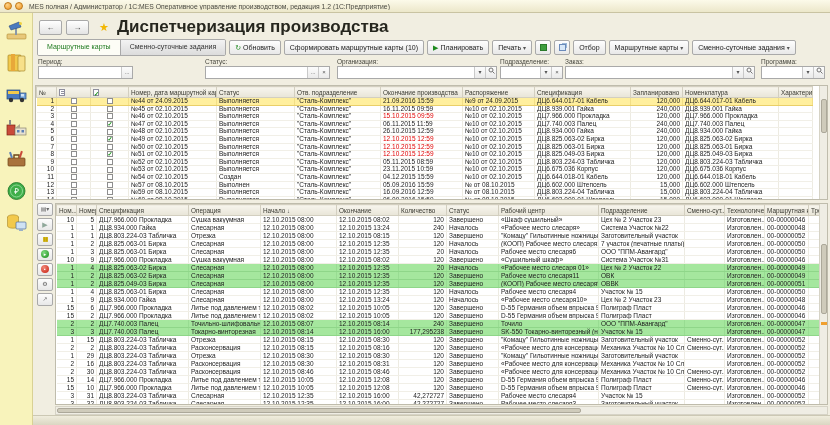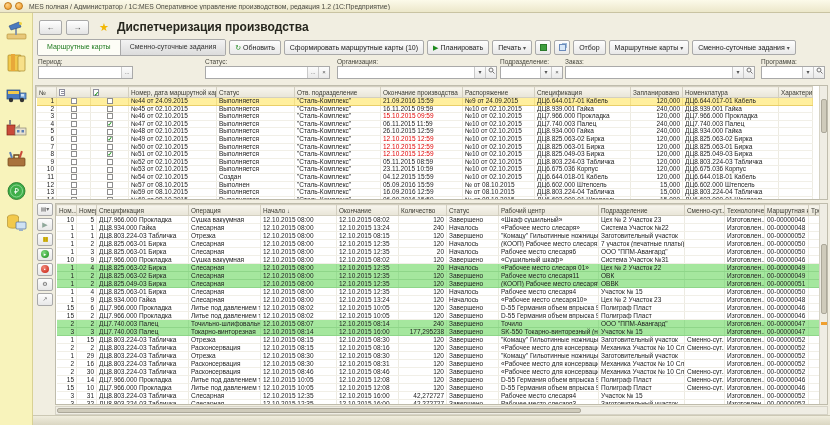--- a/index.html
+++ b/index.html
@@ -20,21 +20,21 @@
              display:flex; flex-direction:column; align-items:center; padding-top:7px; gap:10px; flex:0 0 auto; }
   .side-ic { width:23px; height:22px; display:block; }
 
   .main { flex:1; display:flex; flex-direction:column; background:#F1EEE1; min-width:0; }
 
   
   .nav { height:24px; display:flex; align-items:center; gap:4px; padding:4px 6px 0; }
   .nav-btn { width:23px; height:15px; border:1px solid #A9A9A9; border-radius:2px; text-align:center;
              background:linear-gradient(#FFFFFF,#E4E4E4); font-size:8px; line-height:13px; color:#444; }
   .star { color:#F2B705; font-size:11px; margin-left:6px; line-height:11px; }
-  .page-title { font-size:12px; font-weight:bold; color:#26261E; margin-left:4px; white-space:nowrap; }
+  .page-title { font-size:17px; font-weight:bold; color:#26261E; margin-left:4px; white-space:nowrap; }
 
   
   .cmdbar { display:flex; align-items:center; gap:3px; padding:2px 4px 1px; height:20px; }
   .btn { border:1px solid #A9A9A9; border-radius:2px; background:linear-gradient(#FEFEFE,#E8E8E8);
          font-size:7px; padding:0 5px; height:15px; line-height:13px; color:#222; white-space:nowrap; flex:0 0 auto; }
   .btn .g { color:#1E8A1E; } .btn .arr { color:#555; font-size:6px; }
   .tabgrp { display:flex; border:1px solid #A9A9A9; border-radius:2px; overflow:hidden; flex:0 0 auto; }
   .tab { font-size:7px; padding:0 9px; height:15px; line-height:14px; color:#333;
          background:linear-gradient(#F3F3F3,#DCDCDC); border-right:1px solid #A9A9A9; }
   .tab:last-child { border-right:none; }

